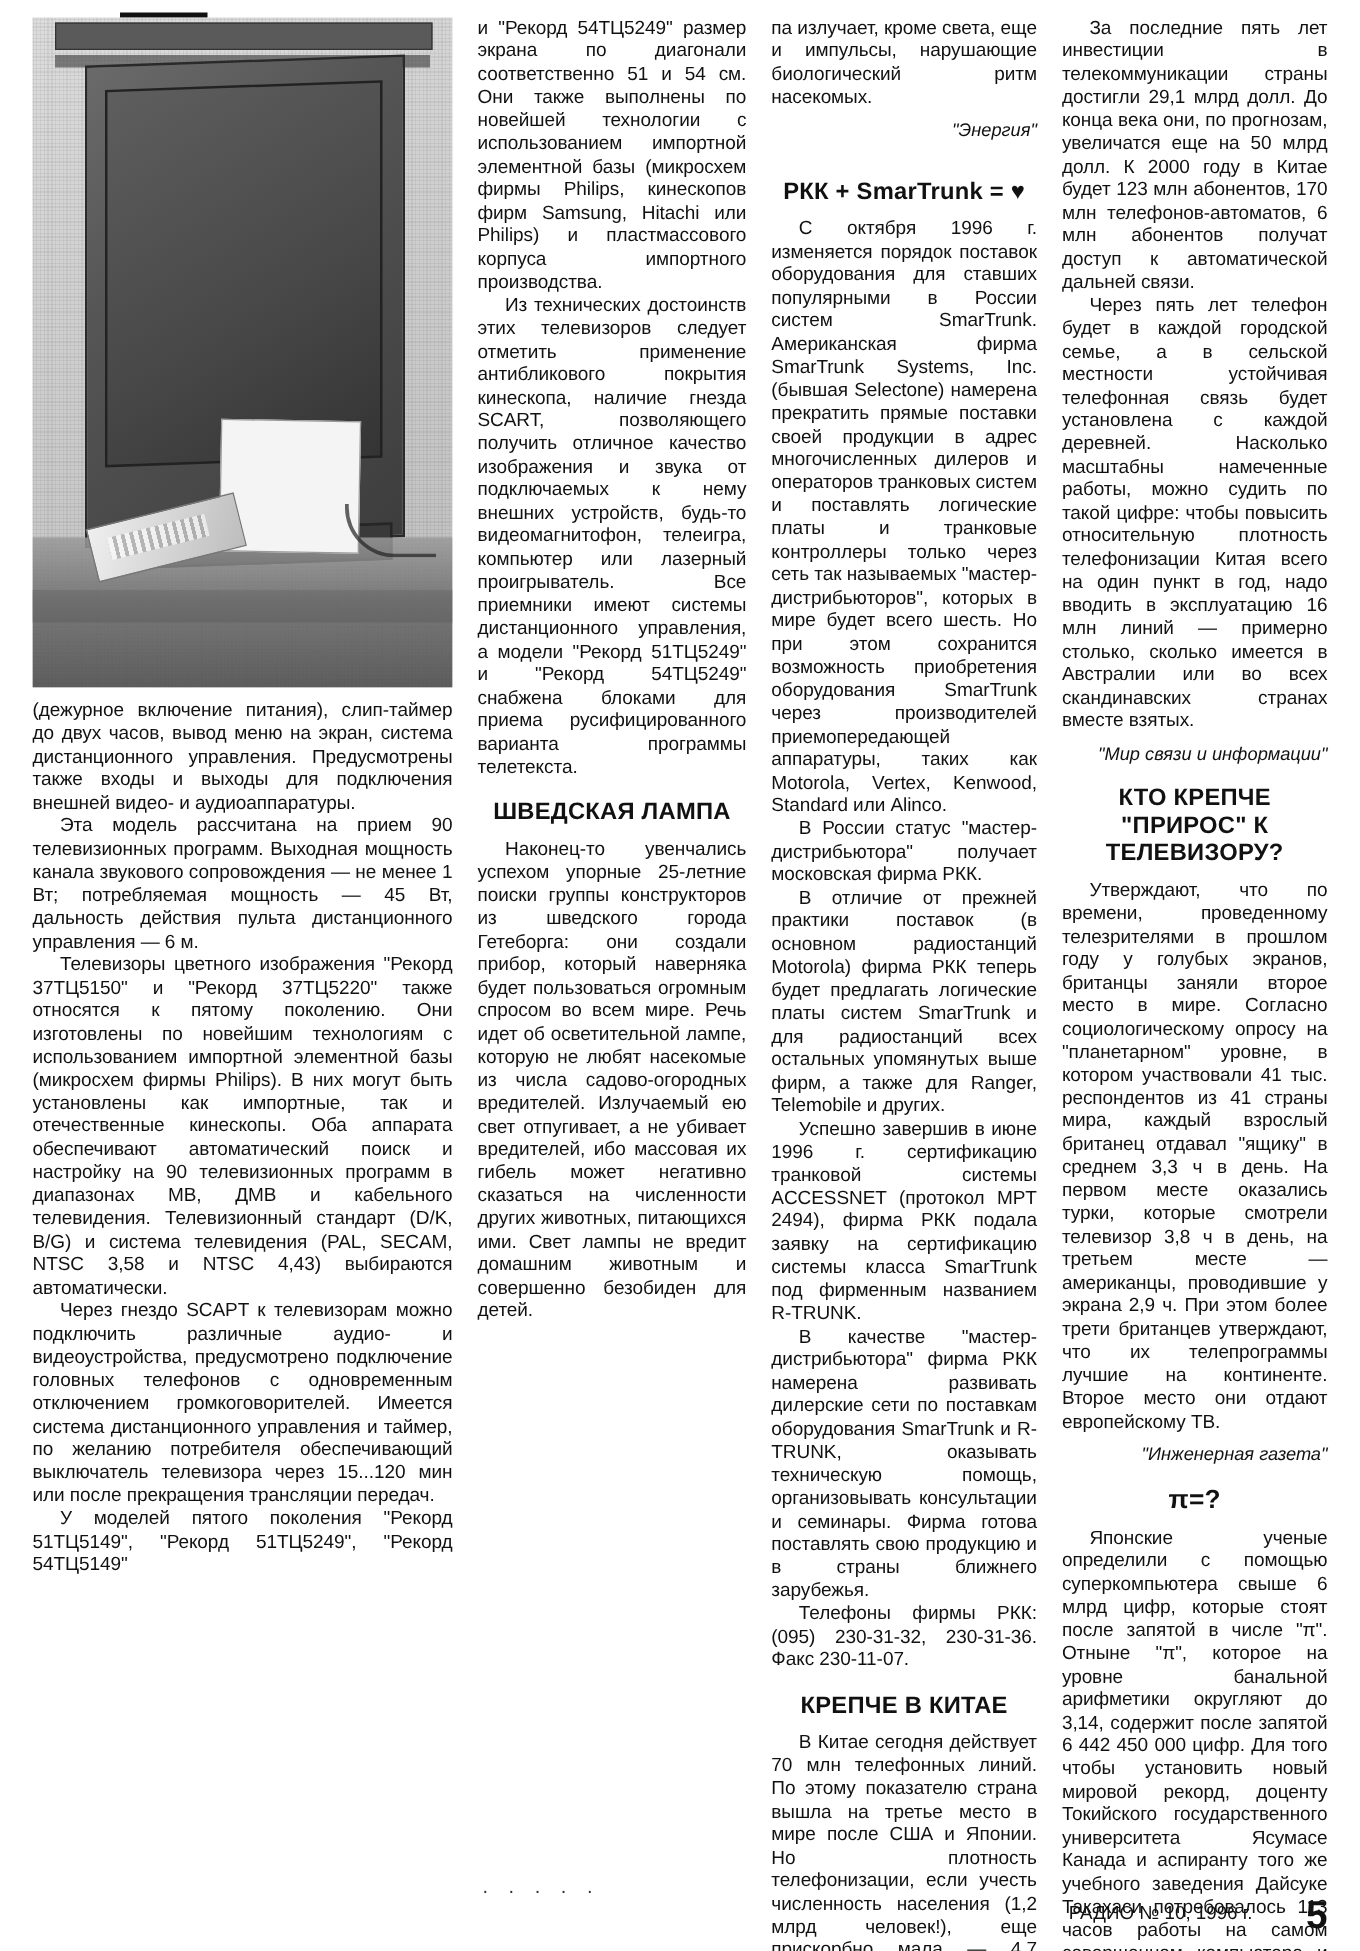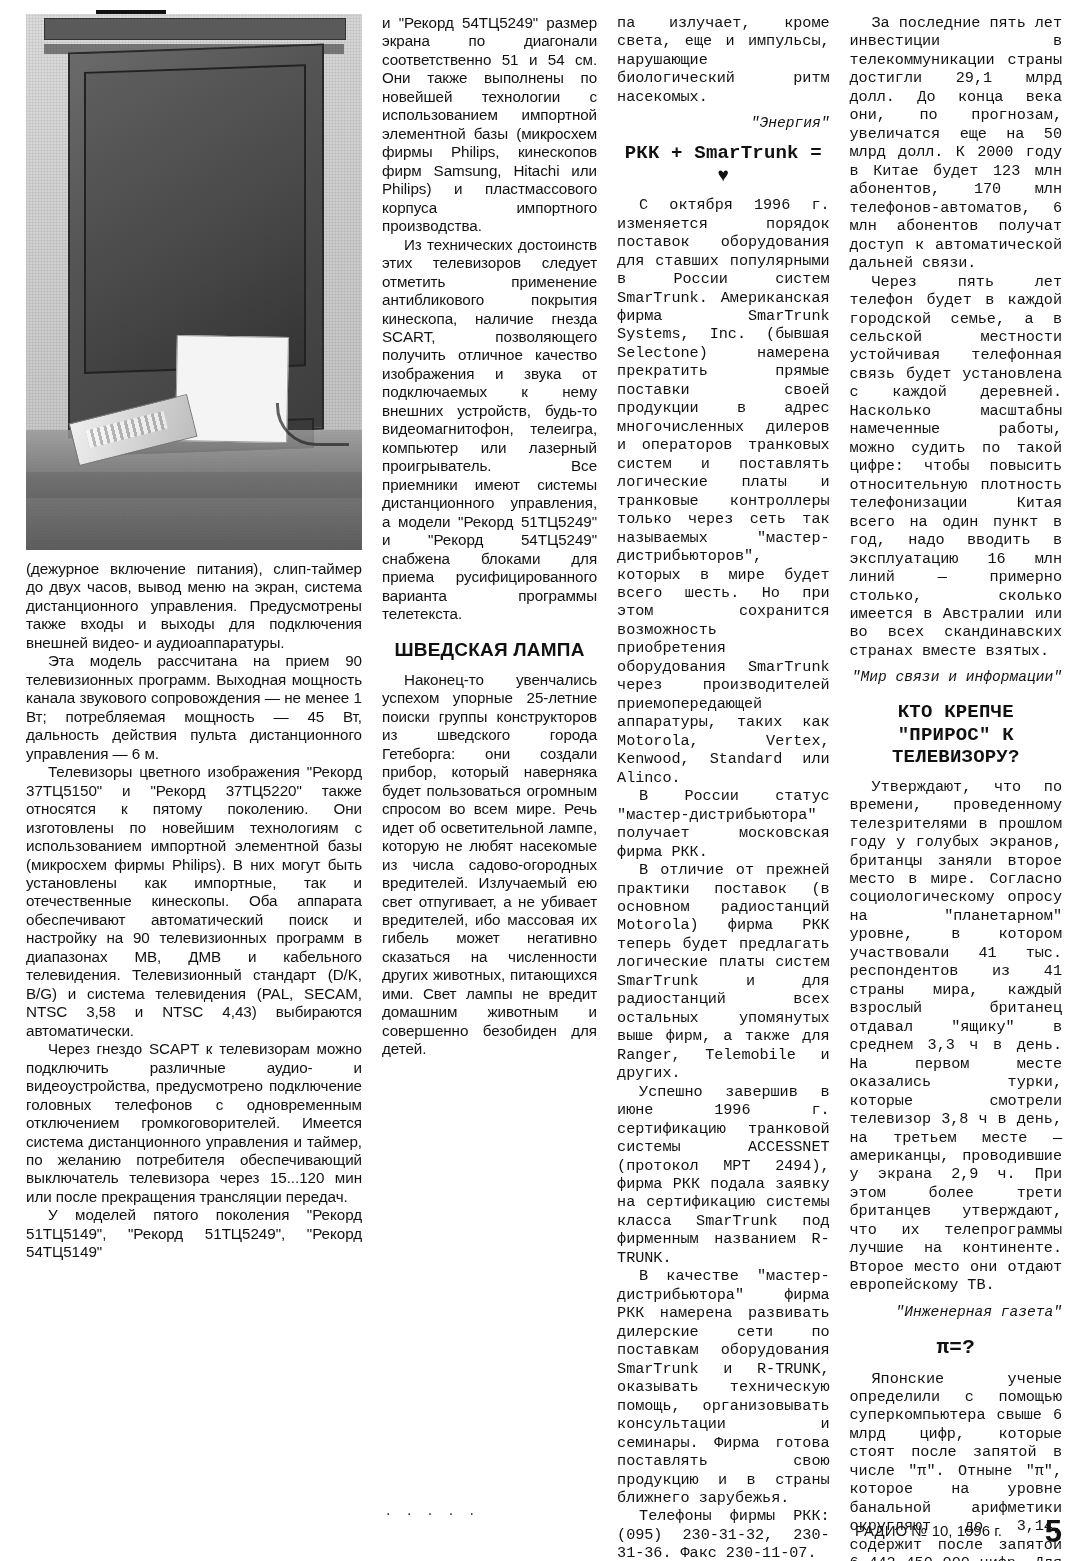--- a/index.html
+++ b/index.html
@@ -35,42 +35,42 @@
     gap: 20px;
     width: 1036px;
     height: 1480px;
   }
   .col {
     width: 332px;
     position: relative;
   }
   .col-1 { width: 336px; }
   .col-2 { width: 332px; }
-  .col-3 { width: 328px; font-family: Liberation Mono, monospace; }
+  .col-3 { width: 328px; }
 
   p, .p {
     font-size: 15.2px;
     line-height: 1.215;
     text-align: justify;
     margin: 0 0 0 0;
     text-indent: 22px;
     hyphens: auto;
     letter-spacing: -0.05px;
   }
   .p.noindent { text-indent: 0; }
 
   h2 {
     font-size: 19px;
     font-weight: bold;
     text-align: center;
     margin: 16px 0 9px 0;
     line-height: 1.18;
     letter-spacing: 0.2px;
   }
-  h2.smalltop { margin-top: 11px; }
+  h2.smalltop { margin-top: 30px; }
 
   .source {
     font-style: italic;
     font-size: 14.6px;
     text-align: right;
     margin: 9px 0 4px 0;
   }
 
   
   .photo-wrap {

